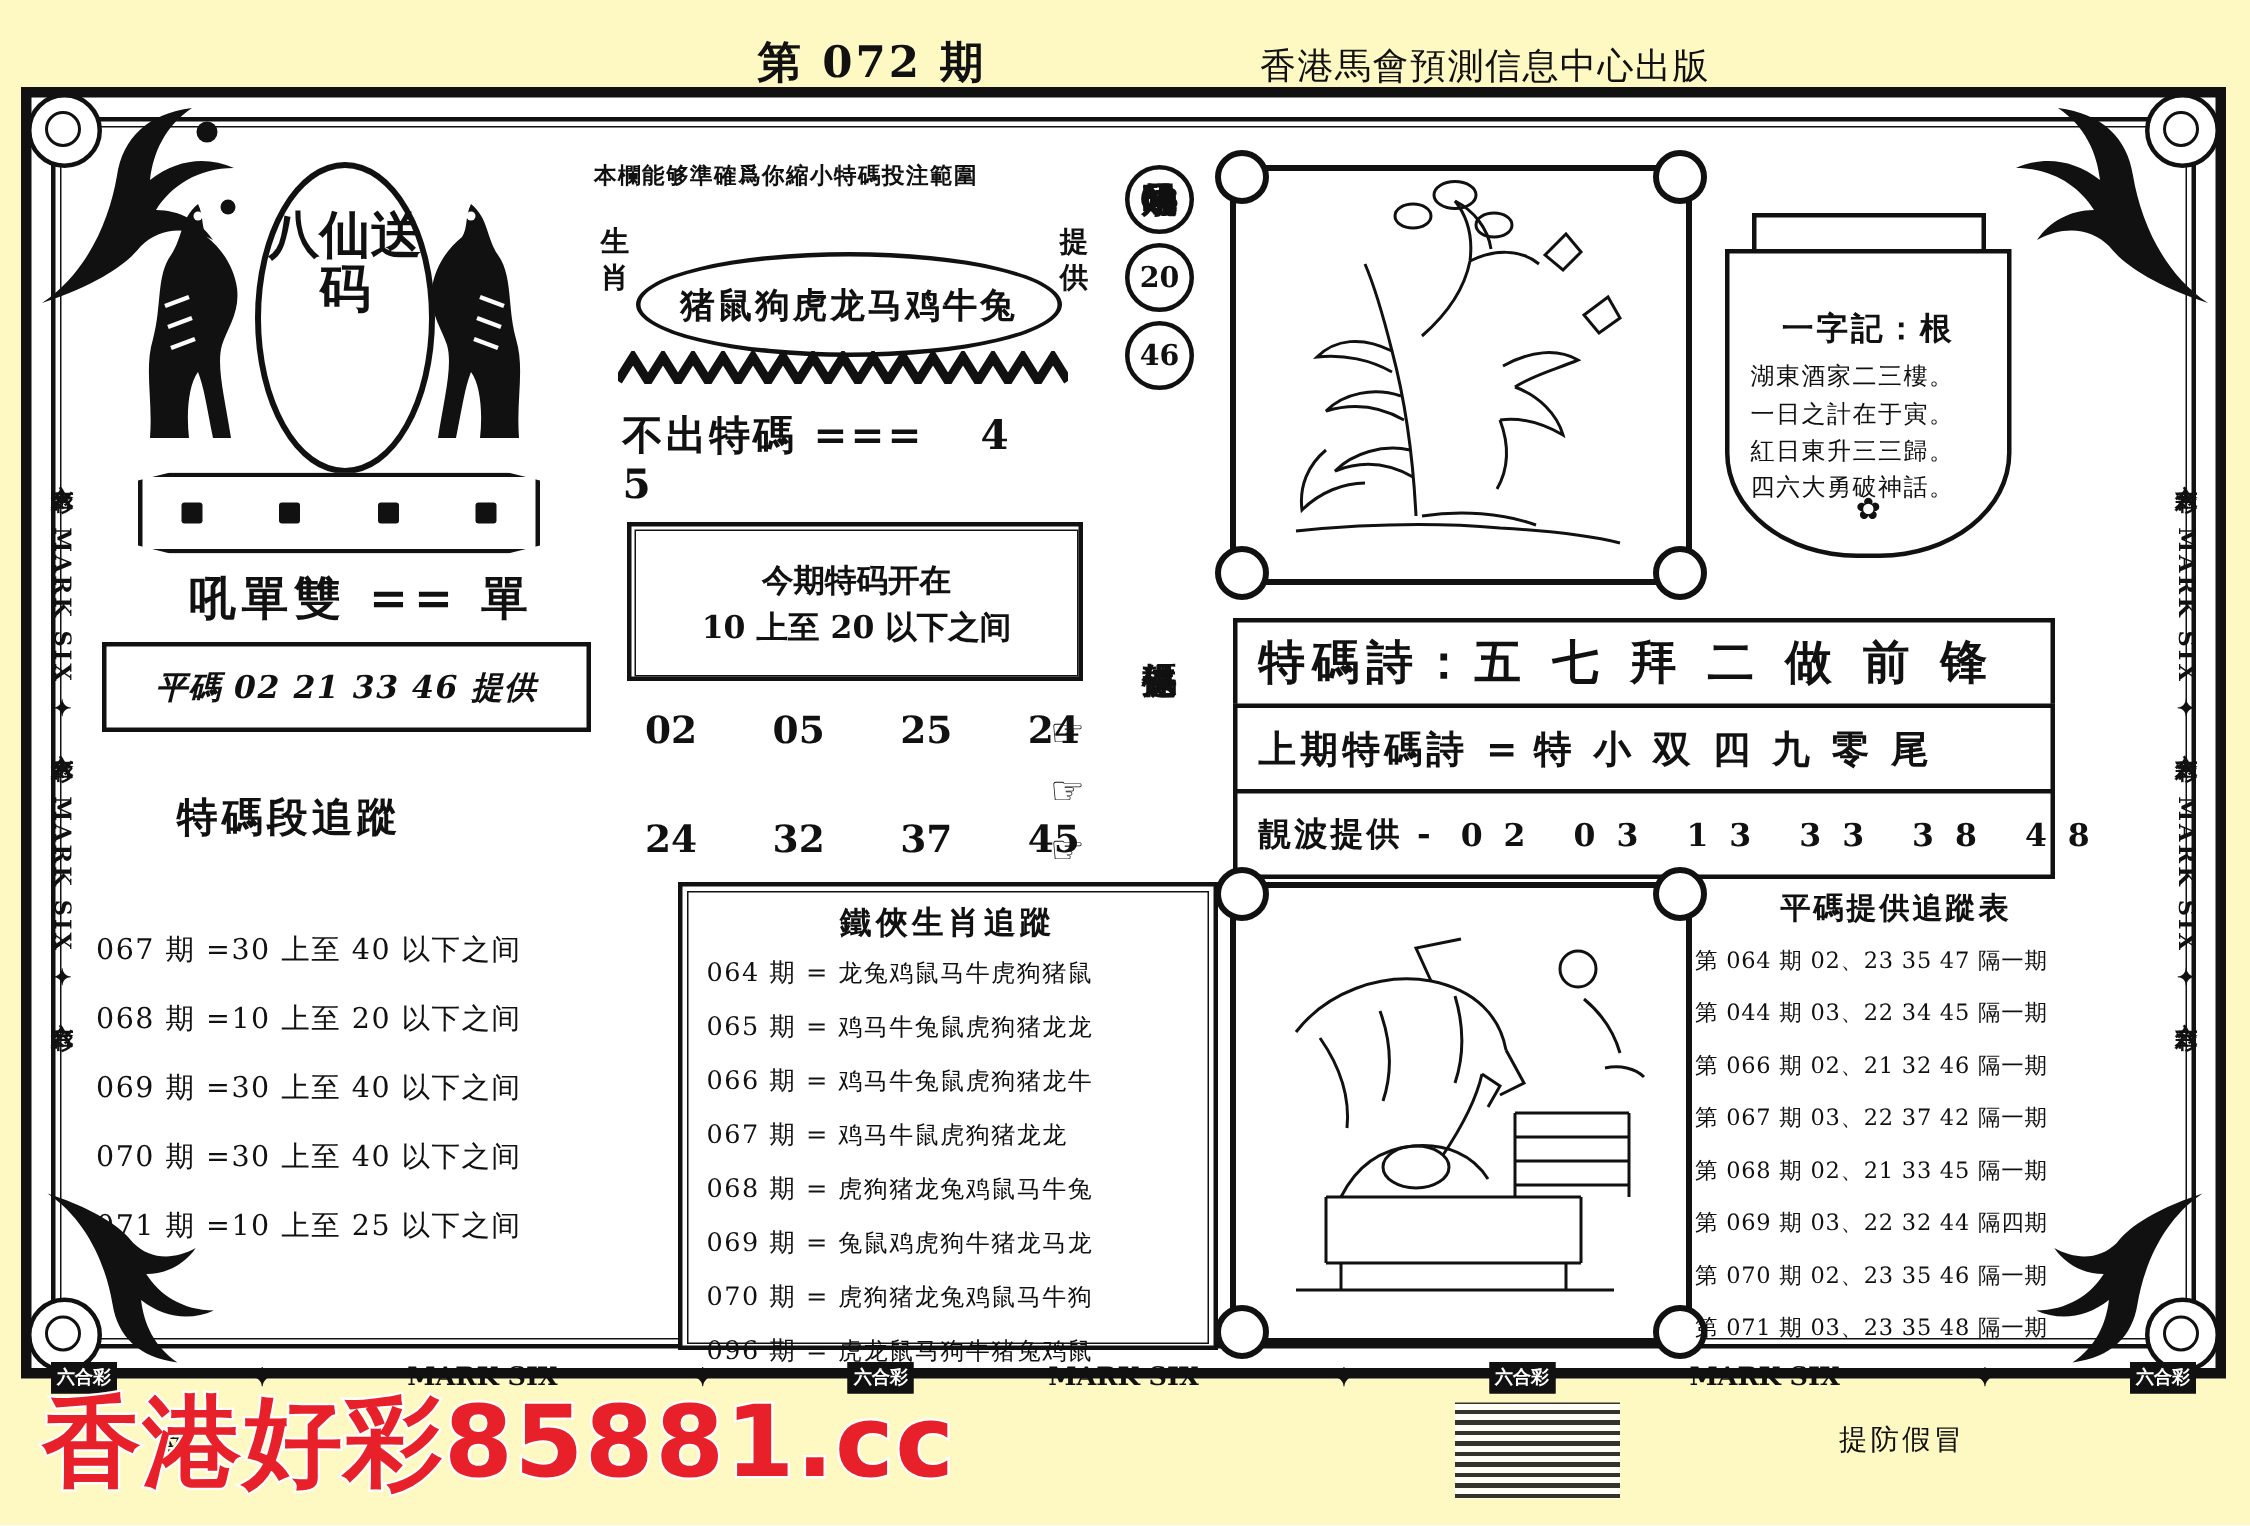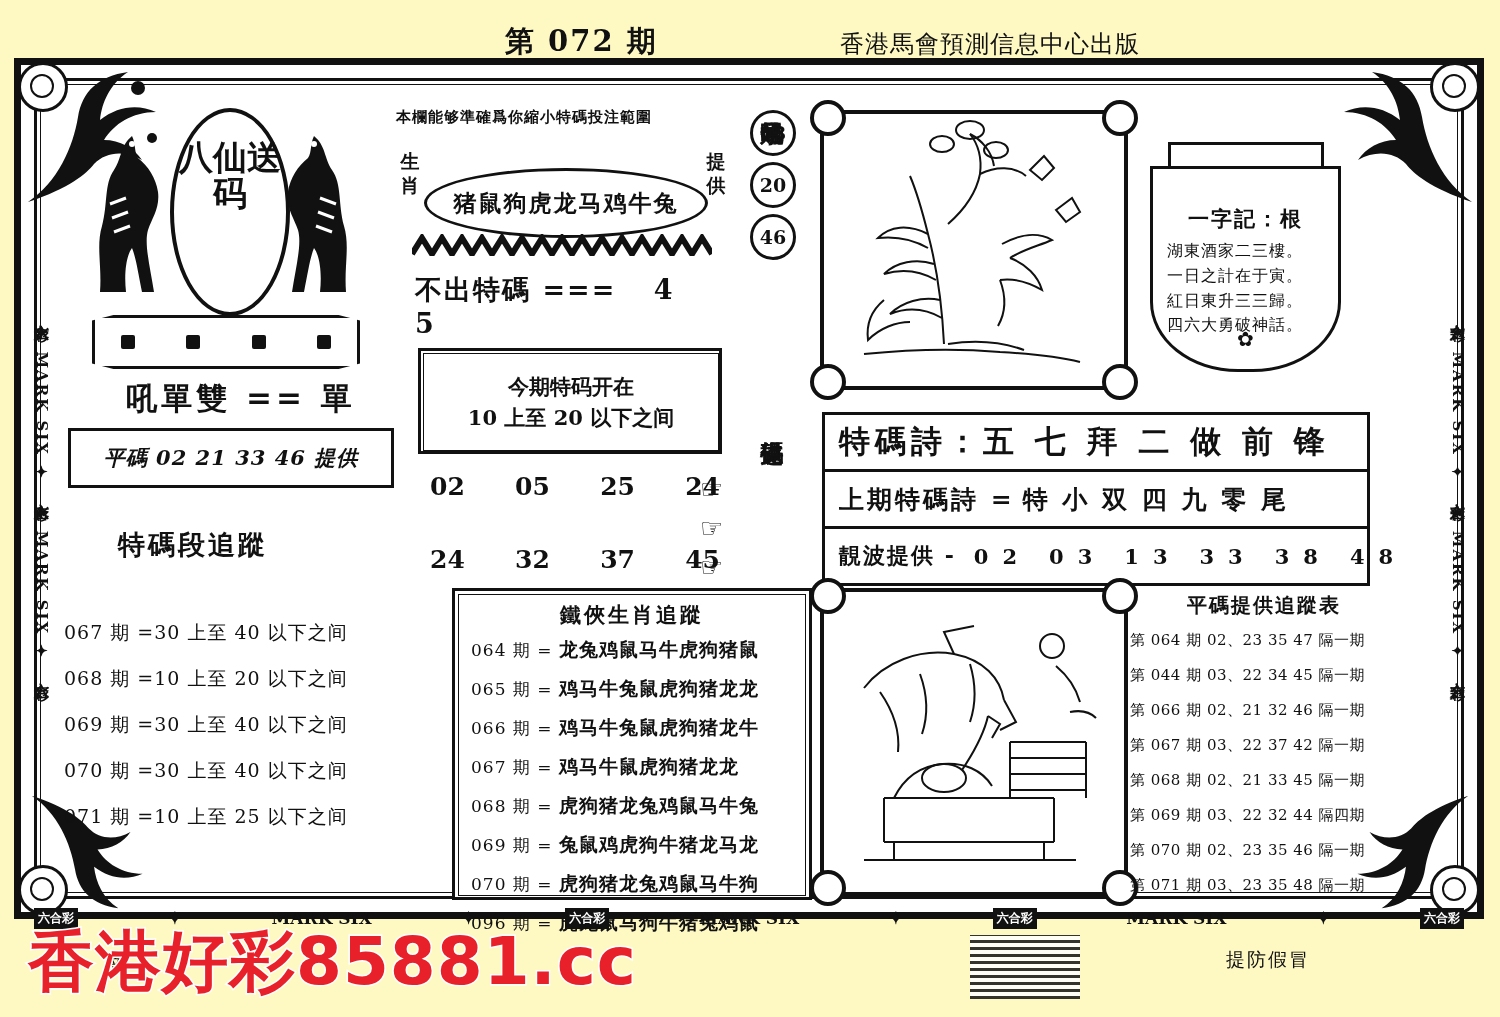--- a/index.html
+++ b/index.html
@@ -179,21 +179,21 @@
   .zt-title{
     text-align:center;margin-top:6px;
     font-family:"DejaVu Serif","Liberation Serif",serif;
     font-size:21px;font-weight:bold;color:#111;letter-spacing:3px;
   }
   .zt-rows{margin-top:8px;padding-left:12px;}
   .zt-rows .r{
     font-family:"DejaVu Serif","Liberation Serif",serif;
     font-size:17px;color:#111;margin-bottom:13px;letter-spacing:1px;white-space:nowrap;
   }
-  .zt-rows .r .zlist{font-size:19px;font-weight:bold;}
+  .zt-rows .r .zlist{font-size:16px;font-weight:normal;}
 
   
   .vcol{
     position:absolute;left:750px;top:104px;width:46px;
     font-family:"DejaVu Serif","Liberation Serif",serif;
     font-size:23px;font-weight:bold;color:#111;text-align:center;line-height:1.18;
   }
   .ball{
     width:40px;height:40px;border:3px solid #111;border-radius:50%;
     display:flex;align-items:center;justify-content:center;

